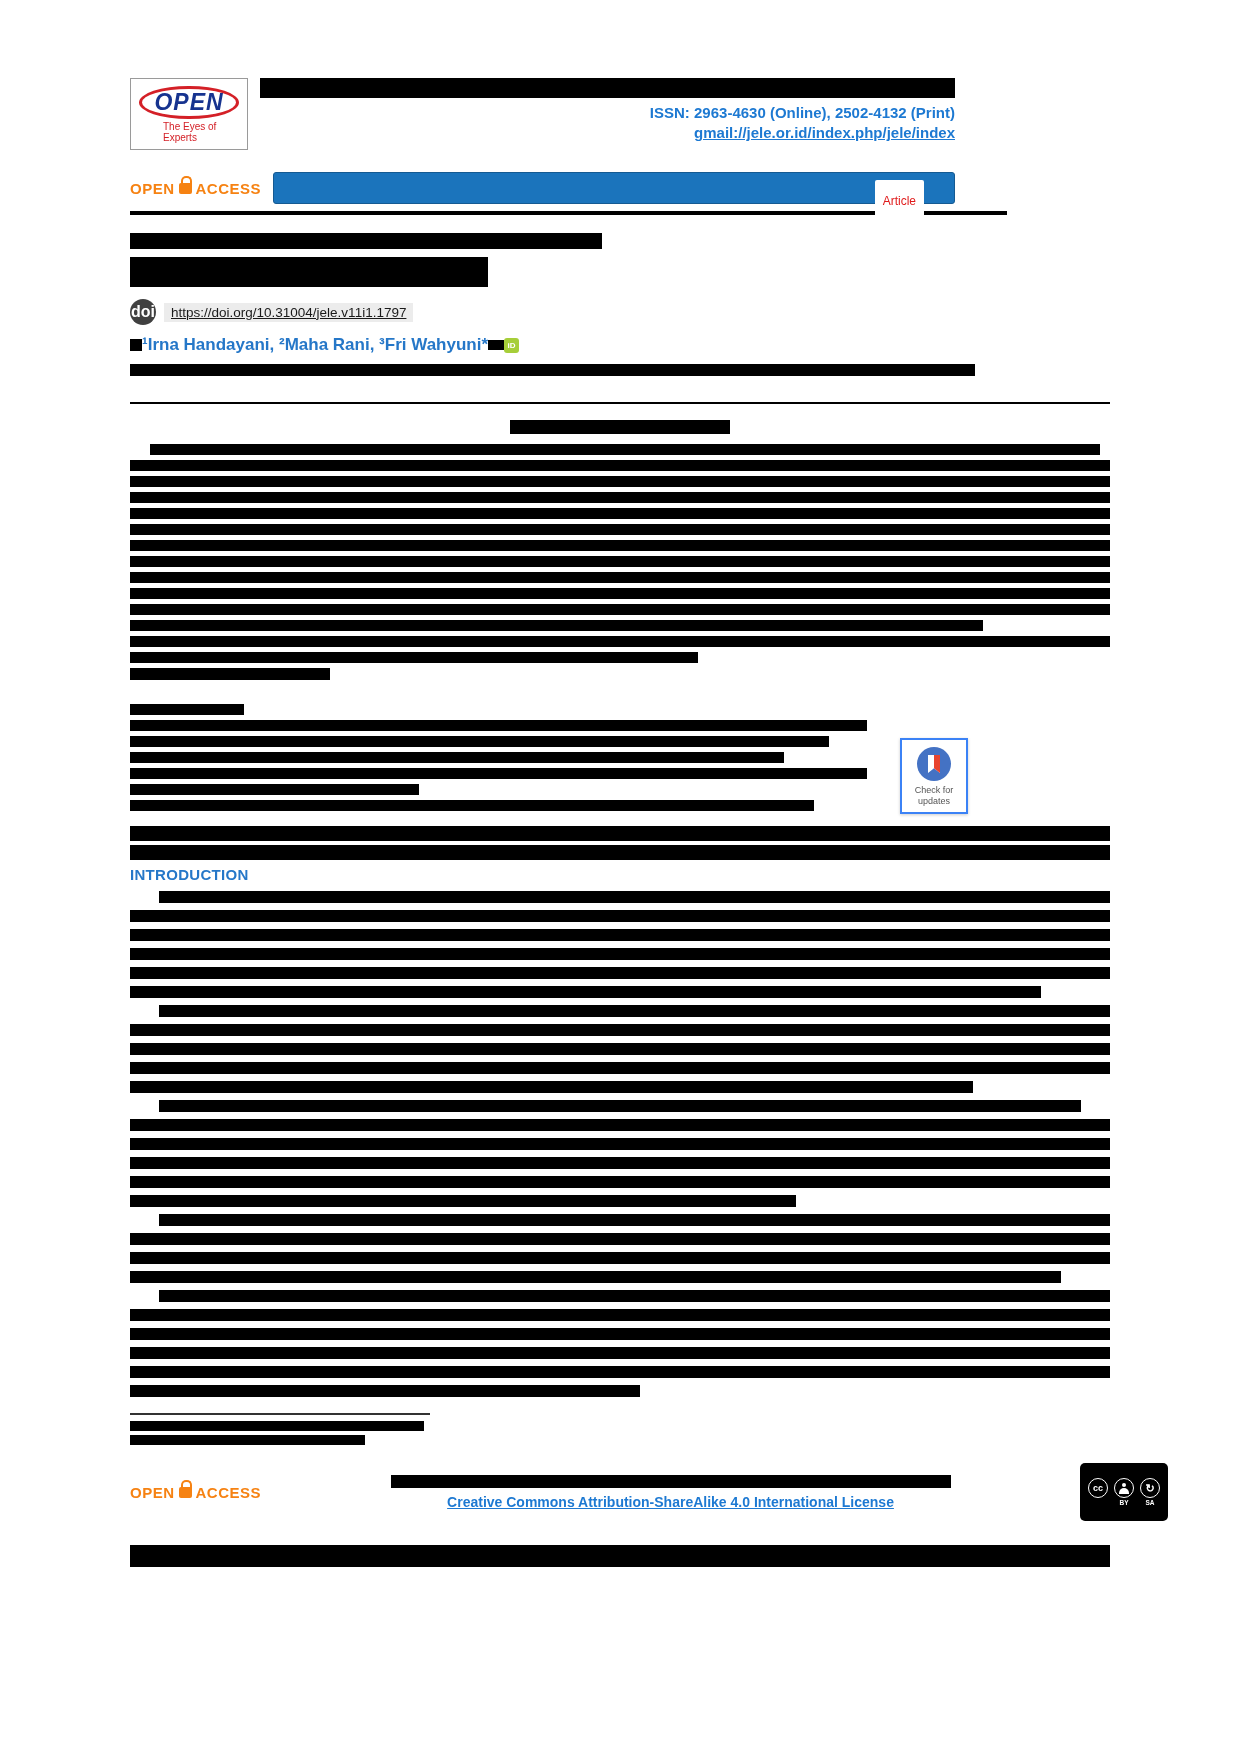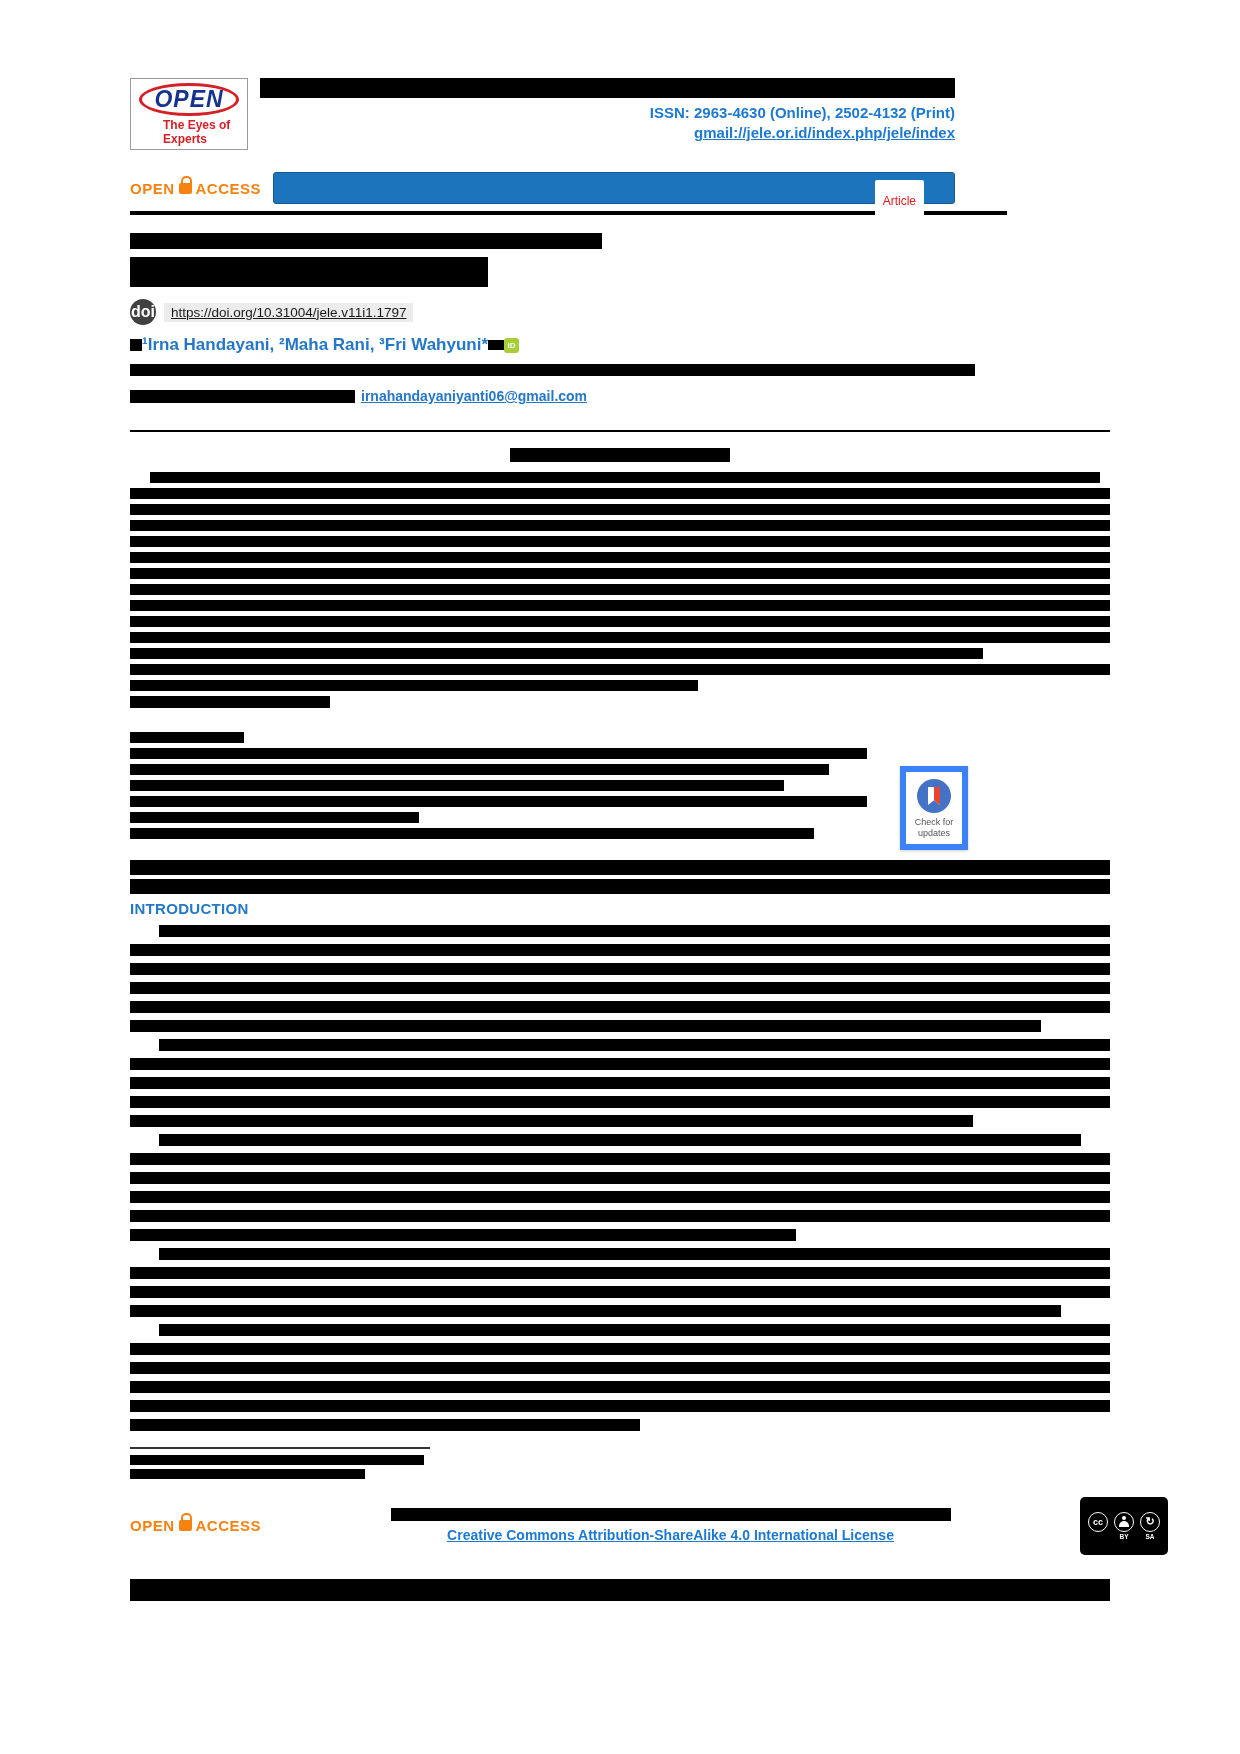--- a/index.html
+++ b/index.html
@@ -11,21 +11,21 @@
   
   .bar { background:#000; }
   .redact-lines .rl { height:var(--lh,11px); margin-bottom:var(--gap,5px); background:#000; }
 
   
   .hdr { display:flex; align-items:flex-start; }
   .logo-box { width:118px; height:72px; border:1px solid #9a9a9a; background:#fff;
               display:flex; flex-direction:column; align-items:center; justify-content:center; gap:2px; flex:none; }
   .jele-oval { border:3px solid #d42027; border-radius:50%; padding:2px 12px; color:#16338f;
                font-weight:bold; font-style:italic; font-size:23px; letter-spacing:1px; line-height:1; }
-  .jele-tag { color:#d42027; font-size:12px; font-weight:bold;margin-left:32px; }
+  .jele-tag { color:#d42027; font-size:10px; font-weight:normal;margin-left:32px; }
   .hdr-text { flex:1; display:flex; flex-direction:column; align-items:flex-end; padding-right:155px; }
   .hdr-title-bar { width:695px; height:20px; }
   .issn-line { margin-top:6px; color:#1d79d2; font-weight:bold; font-size:15px; }
   .site-url { margin-top:3px; color:#1d79d2; font-weight:bold; font-size:15px; text-decoration:underline; }
 
   
   .oa { display:flex; align-items:center; color:#f68212; font-weight:bold; font-size:15px; letter-spacing:.5px; flex:none; }
   .oa-lock { width:13px; height:11px; background:#f68212; border-radius:2px; position:relative; margin:0 4px; }
   .oa-lock:before { content:""; position:absolute; top:-7px; left:2px; width:7px; height:7px;
                     border:2.5px solid #f68212; border-bottom:none; border-radius:5px 5px 0 0; }
@@ -55,21 +55,21 @@
   .thin-rule { margin-top:26px; width:100%; height:2px; background:#000; }
 
   
   .abstract { margin-top:16px; }
   .abstract-label-bar { width:220px; height:14px; margin:0 auto 10px; }
   .keywords-bar { width:200px; height:12px; margin-top:4px; }
 
   
   .info-row { margin-top:24px; display:flex; align-items:flex-start; }
   .info-lines { width:760px; }
-  .crossmark { margin-left:10px; margin-top:34px; width:68px; background:#fff; border:6px solid #3b82f6;
+  .crossmark { margin-left:10px; margin-top:34px; width:68px; background:#fff; border:2px solid #3b82f6;
                box-shadow:0 1px 3px rgba(0,0,0,.2); padding:7px 4px 5px; text-align:center; cursor:pointer; }
   .cm-logo { position:relative; width:34px; height:34px; margin:0 auto 4px; border-radius:50%; background:#4472c4; }
   .cm-book { position:absolute; left:11px; top:8px; width:12px; height:18px; background:#fff;
              clip-path:polygon(0 0,100% 0,100% 100%,50% 74%,0 100%); }
   .cm-book-red { position:absolute; left:17px; top:8px; width:6px; height:18px; background:#e8442e;
                  clip-path:polygon(0 0,100% 0,100% 100%,0 74%); }
   .cm-text { font-size:9px; color:#555; line-height:1.2; }
 
   .band { margin-top:10px; }
   .band .b1 { width:100%; height:15px; background:#000; }
@@ -142,24 +142,20 @@
 
       <div class="authors-row">
         <span class="bar" style="width:12px;height:12px;display:inline-block;"></span>
         <span class="authors">¹Irna Handayani, ²Maha Rani, ³Fri Wahyuni*</span>
         <span class="bar" style="width:16px;height:10px;display:inline-block;"></span>
         <span class="orcid">iD</span>
       </div>
 
       <div class="bar" style="width:845px;height:12px;margin-top:9px;"></div>
 
-      <div class="email-row">
-        <span class="bar" style="width:225px;height:13px;display:inline-block;"></span>
-        <a class="email-link">irnahandayaniyanti06@gmail.com</a>
-      </div>
     </div>
 
     <div class="thin-rule"></div>
 
     <div class="abstract">
       <div class="bar abstract-label-bar"></div>
       <div class="redact-lines" style="--lh:11px;--gap:5px;">
           <div class="rl" style="margin-left: 2%; width: 97%;"></div>
           <div class="rl" style="margin-left: 0%; width: 100%;"></div>
           <div class="rl" style="margin-left: 0%; width: 100%;"></div>

